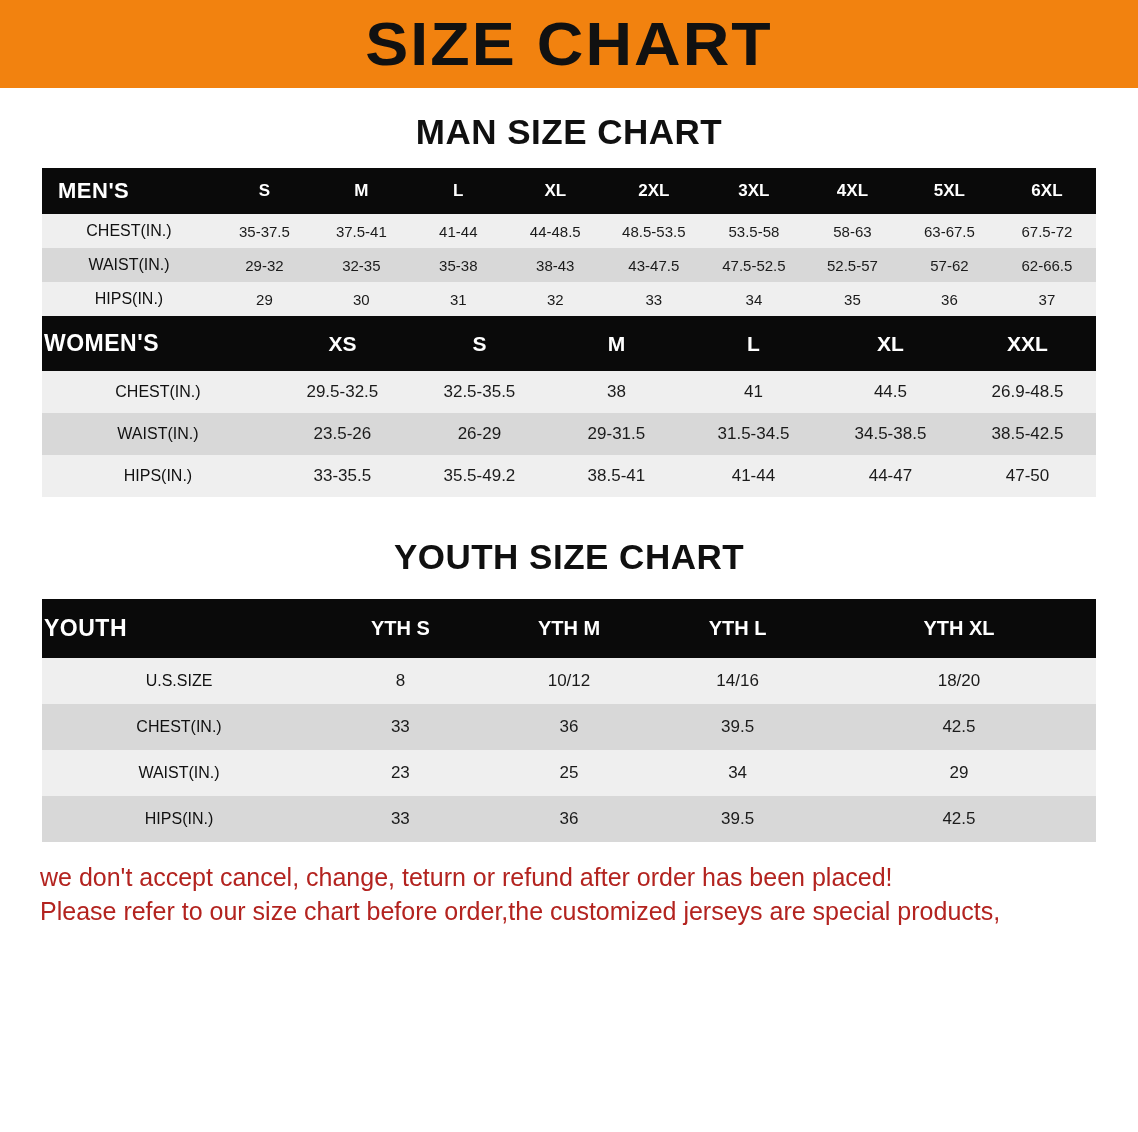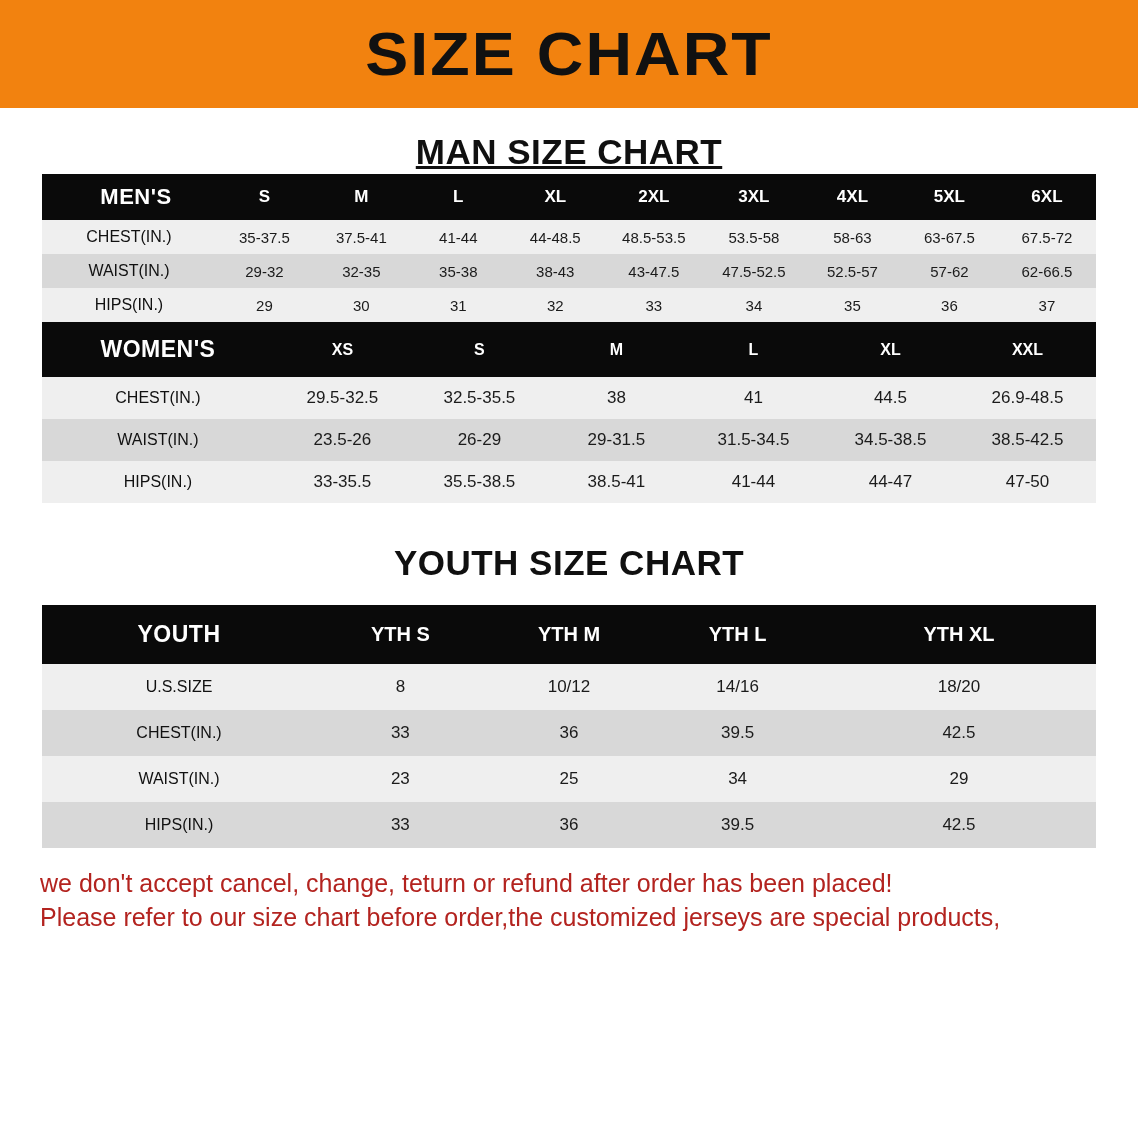--- a/index.html
+++ b/index.html
@@ -16,21 +16,21 @@
   }
   .page {
     width: 1138px;
     height: 1132px;
     position: relative;
     background: #ffffff;
   }
 
   
   .banner {
-    height: 108px;
+    height: 88px;
     background: #f2820f;
     display: flex;
     align-items: center;
     justify-content: center;
   }
   .banner-title {
     font-family: "Liberation Sans", sans-serif;
     font-weight: bold;
     font-size: 62px;
     letter-spacing: 2px;
@@ -41,21 +41,21 @@
 
   
   .section-title {
     text-align: center;
     font-weight: bold;
     font-size: 35px;
     letter-spacing: 0.5px;
     color: #101010;
     margin: 0;
   }
-  .t-man   { padding-top: 24px; padding-bottom: 2px; text-decoration: underline; }
+  .t-man   { padding-top: 24px; padding-bottom: 16px; }
   .t-women { padding-top: 28px; padding-bottom: 20px; }
   .t-youth { padding-top: 40px; padding-bottom: 22px; }
 
   
   .tbl-wrap {
     padding: 0 42px;
   }
   table {
     width: 100%;
     border-collapse: collapse;
@@ -72,21 +72,21 @@
   
   thead tr {
     background: #0a0a0a;
   }
   thead th {
     color: #ffffff;
     font-weight: bold;
     padding: 10px 2px;
   }
   thead th.rowhead {
-    text-align: center;
+    text-align: left;
     padding-left: 16px;
     font-size: 21px;
     letter-spacing: 0.5px;
   }
 
   
   tbody td {
     padding: 8px 2px;
   }
   tbody td.rowhead {
@@ -97,21 +97,21 @@
   }
   tr.band-dark td  { background: #d8d8d8; }
   tr.band-light td { background: #efefef; }
 
   
   .men thead th        { font-size: 17px; }
   .men thead th.rowhead{ font-size: 22px; }
   .men td              { font-size: 15px; }
 
   
-  .women thead th        { font-size: 16px; padding: 14px 2px; }
+  .women thead th        { font-size: 21px; padding: 14px 2px; }
   .women thead th.rowhead{ font-size: 23px; }
   .women td              { font-size: 17px; padding: 11px 2px; }
 
   
   .youth thead th        { font-size: 20px; padding: 16px 2px; }
   .youth thead th.rowhead{ font-size: 23px; }
   .youth td              { font-size: 17px; padding: 13px 2px; }
 
   
   .note {
@@ -240,21 +240,21 @@
           <td>23.5-26</td>
           <td>26-29</td>
           <td>29-31.5</td>
           <td>31.5-34.5</td>
           <td>34.5-38.5</td>
           <td>38.5-42.5</td>
         </tr>
         <tr class="band-light">
           <td class="rowhead">HIPS(IN.)</td>
           <td>33-35.5</td>
-          <td>35.5-38.5</td>
+          <td>35.5-49.2</td>
           <td>38.5-41</td>
           <td>41-44</td>
           <td>44-47</td>
           <td>47-50</td>
         </tr>
       </tbody>
     </table>
   </div>
 
   <h2 class="section-title t-youth">YOUTH SIZE CHART</h2>

